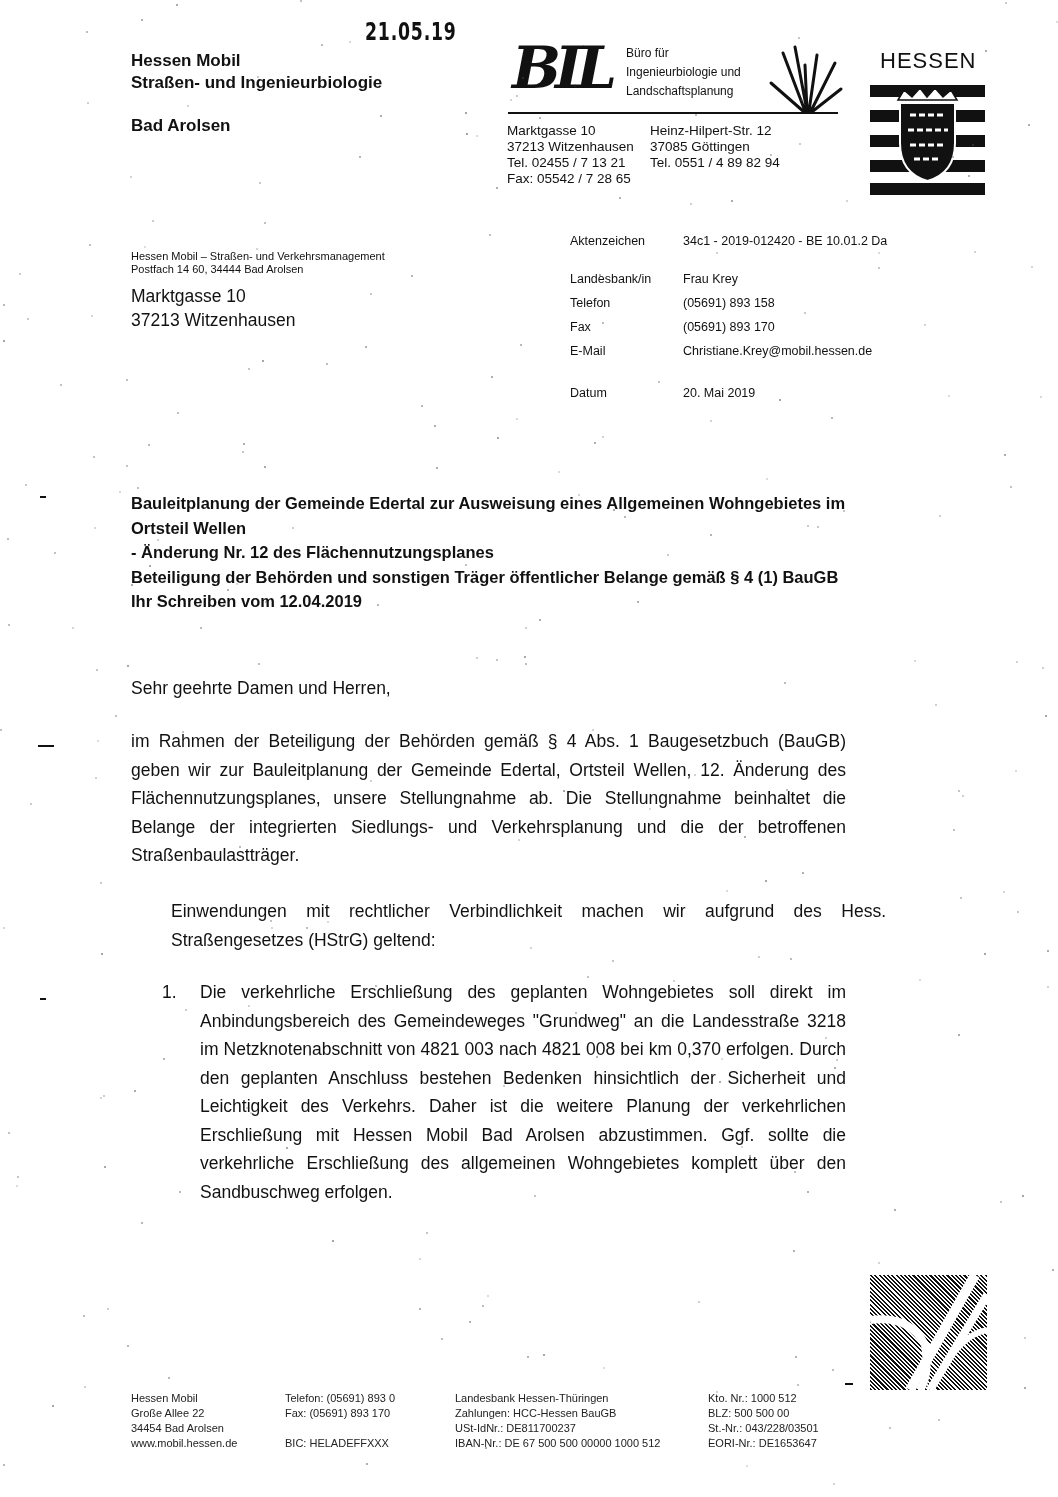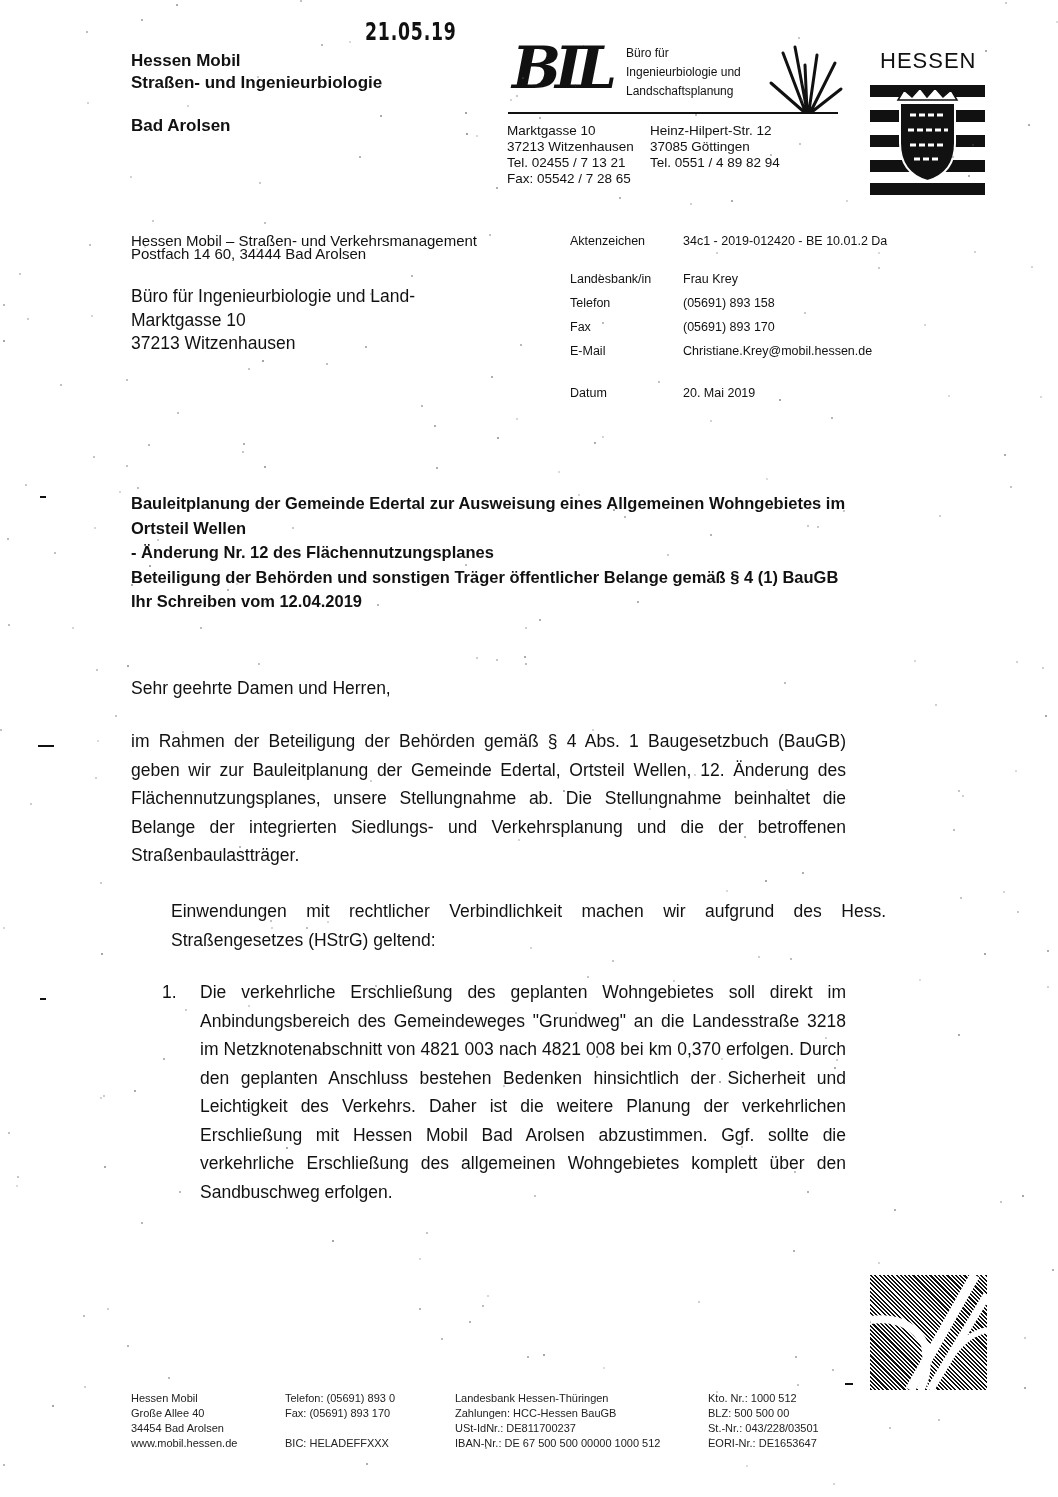--- a/index.html
+++ b/index.html
@@ -17,21 +17,21 @@
   .bil-text { left:626px; top:44px; font-size:12px; line-height:19px; }
   .bil-line { left:508px; top:112px; width:330px; height:2px; background:#111; }
   .bil-grass { left:765px; top:45px; width:80px; height:70px; }
   .bil-addr { font-size:13.5px; line-height:16px; }
   .bil-addr-1 { left:507px; top:123px; }
   .bil-addr-2 { left:650px; top:123px; }
   
   .hessen-word { left:870px; top:48px; font-size:22px; letter-spacing:1px; font-weight:normal;margin-left:10px; }
   .hessen-flag { left:870px; top:85px; width:115px; height:110px; }
   
-  .return-addr { left:131px; top:234px; font-size:15px; line-height:13px; }
+  .return-addr { left:131px; top:250px; font-size:11px; line-height:13px; }
   .recipient { left:131px; top:285px; font-size:17.5px; line-height:23.5px; }
   
   .info { left:570px; top:234px; font-size:12.5px; }
   .info-row { position:absolute; left:0; white-space:nowrap; }
   .info-row .lbl { position:absolute; left:0; width:110px; }
   .info-row .val { position:absolute; left:113px; }
   
   .subject { left:131px; top:492px; width:860px; font-weight:bold; font-size:17px; line-height:24.5px; transform:scaleX(0.97); transform-origin:left; }
   .subject div { white-space:nowrap; }
   
@@ -99,21 +99,20 @@
   <path d="M30 18 H85 V58 Q85 88 57.5 96 Q30 88 30 58 Z" fill="#111" stroke="#fff" stroke-width="2"></path>
   <path d="M40 30 H75 M38 45 H78 M40 60 H75 M44 74 H70" stroke="#fff" stroke-width="3" stroke-dasharray="6 3"></path>
 </svg>
 
 <div class="abs return-addr">
   <div>Hessen Mobil – Straßen- und Verkehrsmanagement</div>
   <div>Postfach 14 60, 34444 Bad Arolsen</div>
 </div>
 
 <div class="abs recipient">
-  <div>Büro für Ingenieurbiologie und Land-</div>
   <div>Marktgasse 10</div>
   <div>37213 Witzenhausen</div>
 </div>
 
 <div class="abs info">
   <div class="info-row" style="top:0">
     <span class="lbl">Aktenzeichen</span>
     <span class="val">34c1 - 2019-012420 - BE 10.01.2 Da</span>
   </div>
   <div class="info-row" style="top:38px">
@@ -160,21 +159,21 @@
   <svg width="117" height="115" viewBox="0 0 117 115">
     <path d="M40 115 L105 0" stroke="#fff" stroke-width="10"></path>
     <path d="M60 115 L117 20" stroke="#fff" stroke-width="8"></path>
     <path d="M0 45 Q40 40 55 70 Q60 100 50 115" stroke="#fff" stroke-width="8" fill="none"></path>
     <path d="M70 100 Q90 60 117 55" stroke="#fff" stroke-width="6" fill="none"></path>
   </svg>
 </div>
 
 <div class="abs footer f1">
   <div>Hessen Mobil</div>
-  <div>Große Allee 40</div>
+  <div>Große Allee 22</div>
   <div>34454 Bad Arolsen</div>
   <div>www.mobil.hessen.de</div>
 </div>
 <div class="abs footer f2">
   <div>Telefon: (05691) 893 0</div>
   <div>Fax: (05691) 893 170</div>
   <div>&nbsp;</div>
   <div>BIC: HELADEFFXXX</div>
 </div>
 <div class="abs footer f3">

